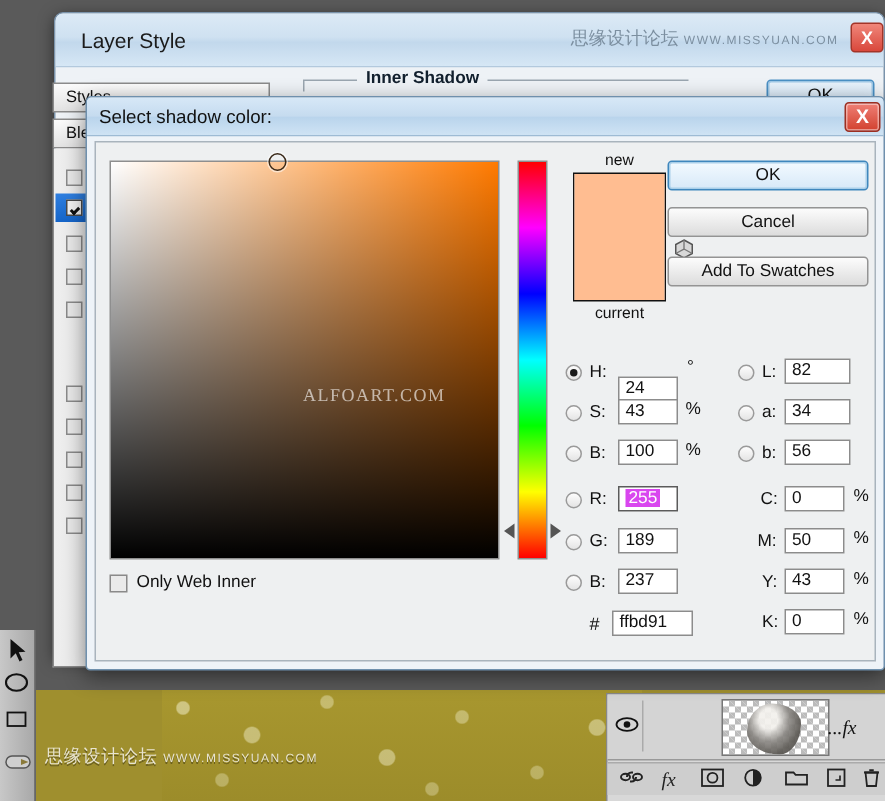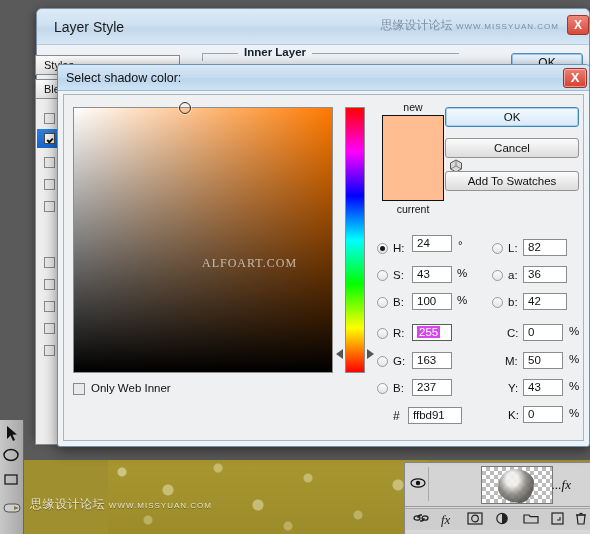--- a/index.html
+++ b/index.html
@@ -388,21 +388,21 @@
         <div class="eff-cb" style="top:102px;"></div>
         <div class="eff-cb" style="top:158px;"></div>
         <div class="eff-cb" style="top:180px;"></div>
         <div class="eff-cb" style="top:202px;"></div>
         <div class="eff-cb" style="top:224px;"></div>
         <div class="eff-cb" style="top:246px;"></div>
       </div>
 
       <div class="inner-shadow-group">
         <div class="is-tick"></div>
-        <div class="is-legend">Inner Layer</div>
+        <div class="is-legend">Inner Shadow</div>
       </div>
 
       <div class="ls-ok">OK</div>
     </div>
   </div>
 
   <div class="picker">
     <div class="pk-titlebar">
       <div class="pk-title">Select shadow color:</div>
       <div class="pk-close">X</div>
@@ -444,59 +444,59 @@
         </svg>
       </div>
       <div class="gamut-swatch" id="gamutSwatch" style="background: rgb(255, 189, 145);"></div>
 
       <div class="pk-btn primary" style="top:12px;">OK</div>
       <div class="pk-btn" style="top:43px;">Cancel</div>
       <div class="pk-btn" style="top:76px;">Add To Swatches</div>
 
       <div class="radio on" style="left:313px; top:148px;"></div>
       <div class="fld-label" style="left:329px; top:147px;">H:</div>
-      <div class="fld" style="left:348px; top:140px;">24</div>
+      <div class="fld" style="left:348px; top:156px;">24</div>
       <div class="unit" style="left:394px; top:144px;">°</div>
 
       <div class="radio" style="left:313px; top:175px;"></div>
       <div class="fld-label" style="left:329px; top:174px;">S:</div>
       <div class="fld" style="left:348px; top:171px;">43</div>
       <div class="unit" style="left:393px; top:172px;">%</div>
 
       <div class="radio" style="left:313px; top:202px;"></div>
       <div class="fld-label" style="left:329px; top:201px;">B:</div>
       <div class="fld" style="left:348px; top:198px;">100</div>
       <div class="unit" style="left:393px; top:199px;">%</div>
 
       <div class="radio" style="left:313px; top:233px;"></div>
       <div class="fld-label" style="left:329px; top:232px;">R:</div>
       <div class="fld sel" style="left:348px; top:229px; border:1px solid #5b5b5b;"><span id="redVal">255</span></div>
 
       <div class="radio" style="left:313px; top:261px;"></div>
       <div class="fld-label" style="left:329px; top:260px;">G:</div>
-      <div class="fld" style="left:348px; top:257px;">163</div>
+      <div class="fld" style="left:348px; top:257px;">189</div>
 
       <div class="radio" style="left:313px; top:288px;"></div>
       <div class="fld-label" style="left:329px; top:287px;">B:</div>
       <div class="fld" style="left:348px; top:284px;">237</div>
 
       <div class="hash" style="left:329px; top:314px;">#</div>
       <div class="fld hexfld" style="left:344px; top:312px;">ffbd91</div>
 
       <div class="radio" style="left:428px; top:148px;"></div>
       <div class="fld-label" style="left:444px; top:147px;">L:</div>
       <div class="fld lab" style="left:459px; top:144px;">82</div>
 
       <div class="radio" style="left:428px; top:175px;"></div>
       <div class="fld-label" style="left:444px; top:174px;">a:</div>
-      <div class="fld lab" style="left:459px; top:171px;">36</div>
+      <div class="fld lab" style="left:459px; top:171px;">34</div>
 
       <div class="radio" style="left:428px; top:202px;"></div>
       <div class="fld-label" style="left:444px; top:201px;">b:</div>
-      <div class="fld lab" style="left:459px; top:198px;">42</div>
+      <div class="fld lab" style="left:459px; top:198px;">56</div>
 
       <div class="fld-label" style="left:443px; top:232px;">C:</div>
       <div class="fld cmyk" style="left:459px; top:229px;">0</div>
       <div class="unit" style="left:505px; top:230px;">%</div>
 
       <div class="fld-label" style="left:441px; top:260px;">M:</div>
       <div class="fld cmyk" style="left:459px; top:257px;">50</div>
       <div class="unit" style="left:505px; top:258px;">%</div>
 
       <div class="fld-label" style="left:444px; top:287px;">Y:</div>

